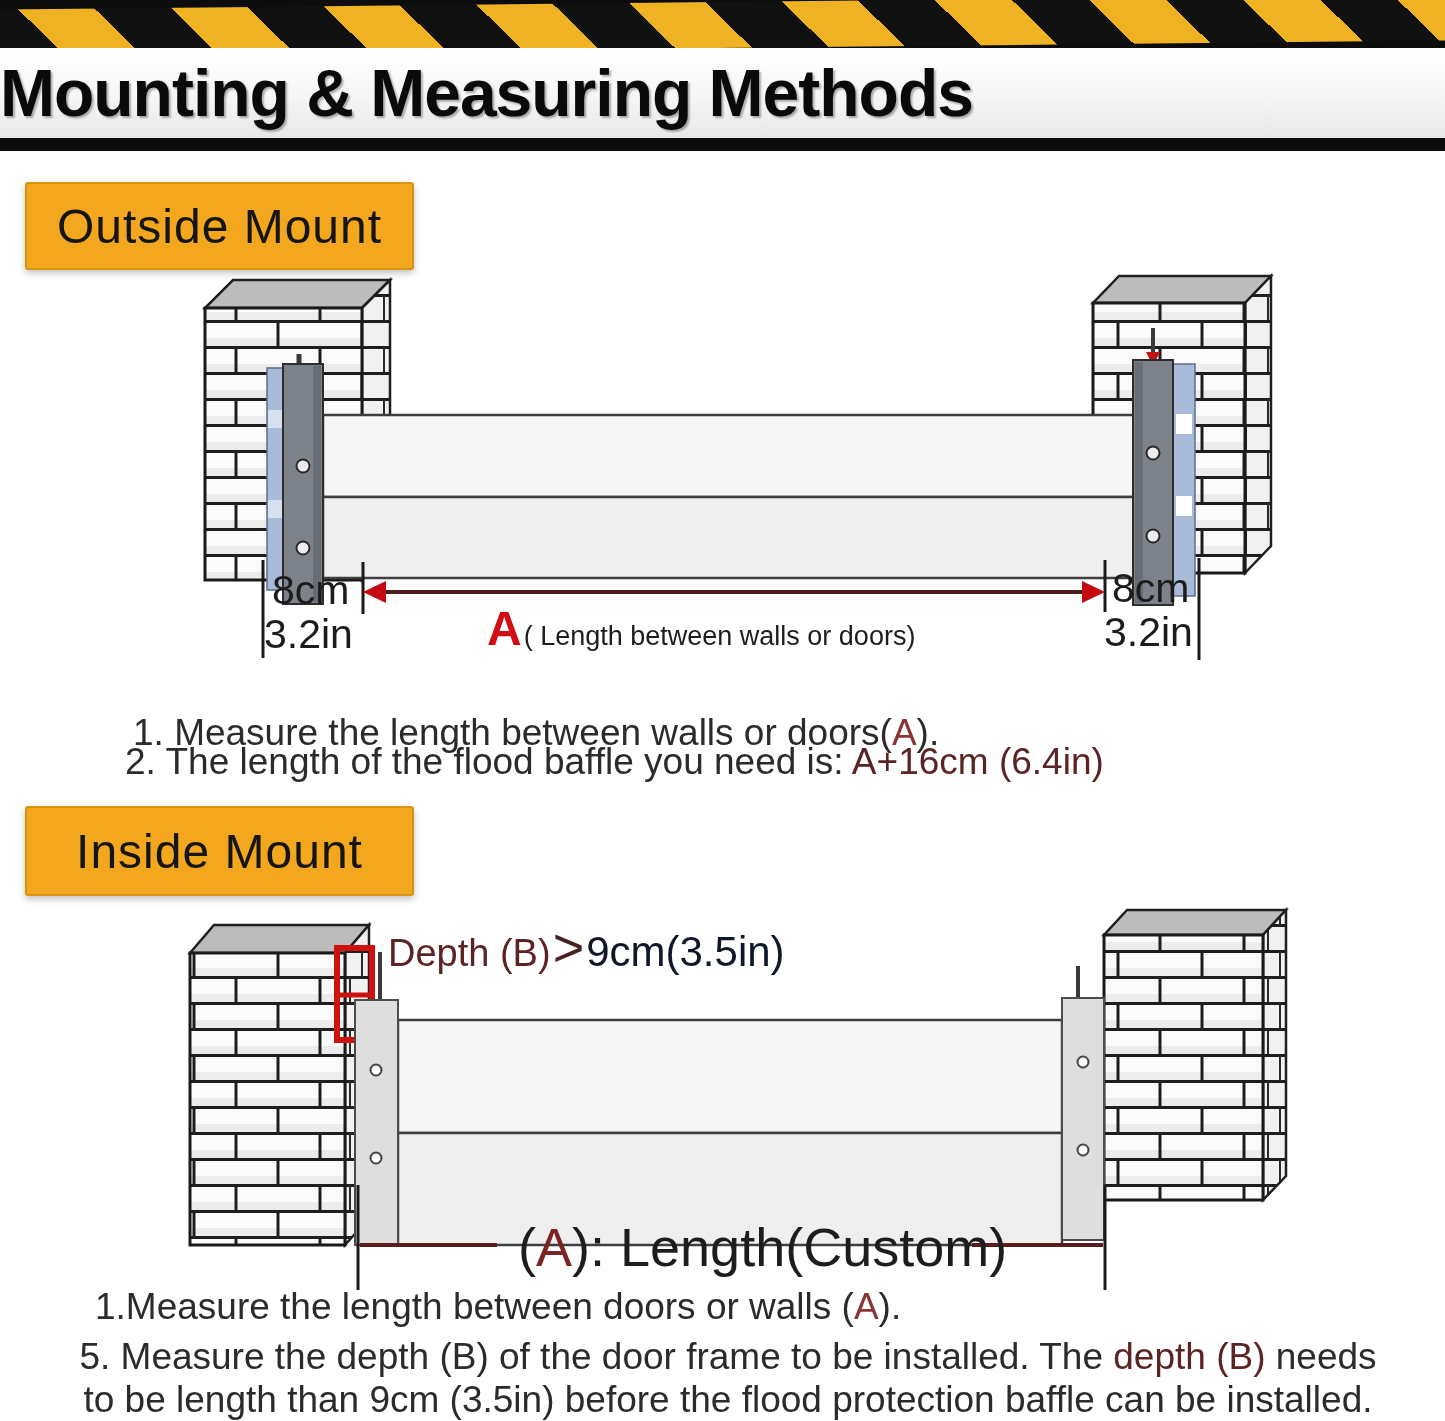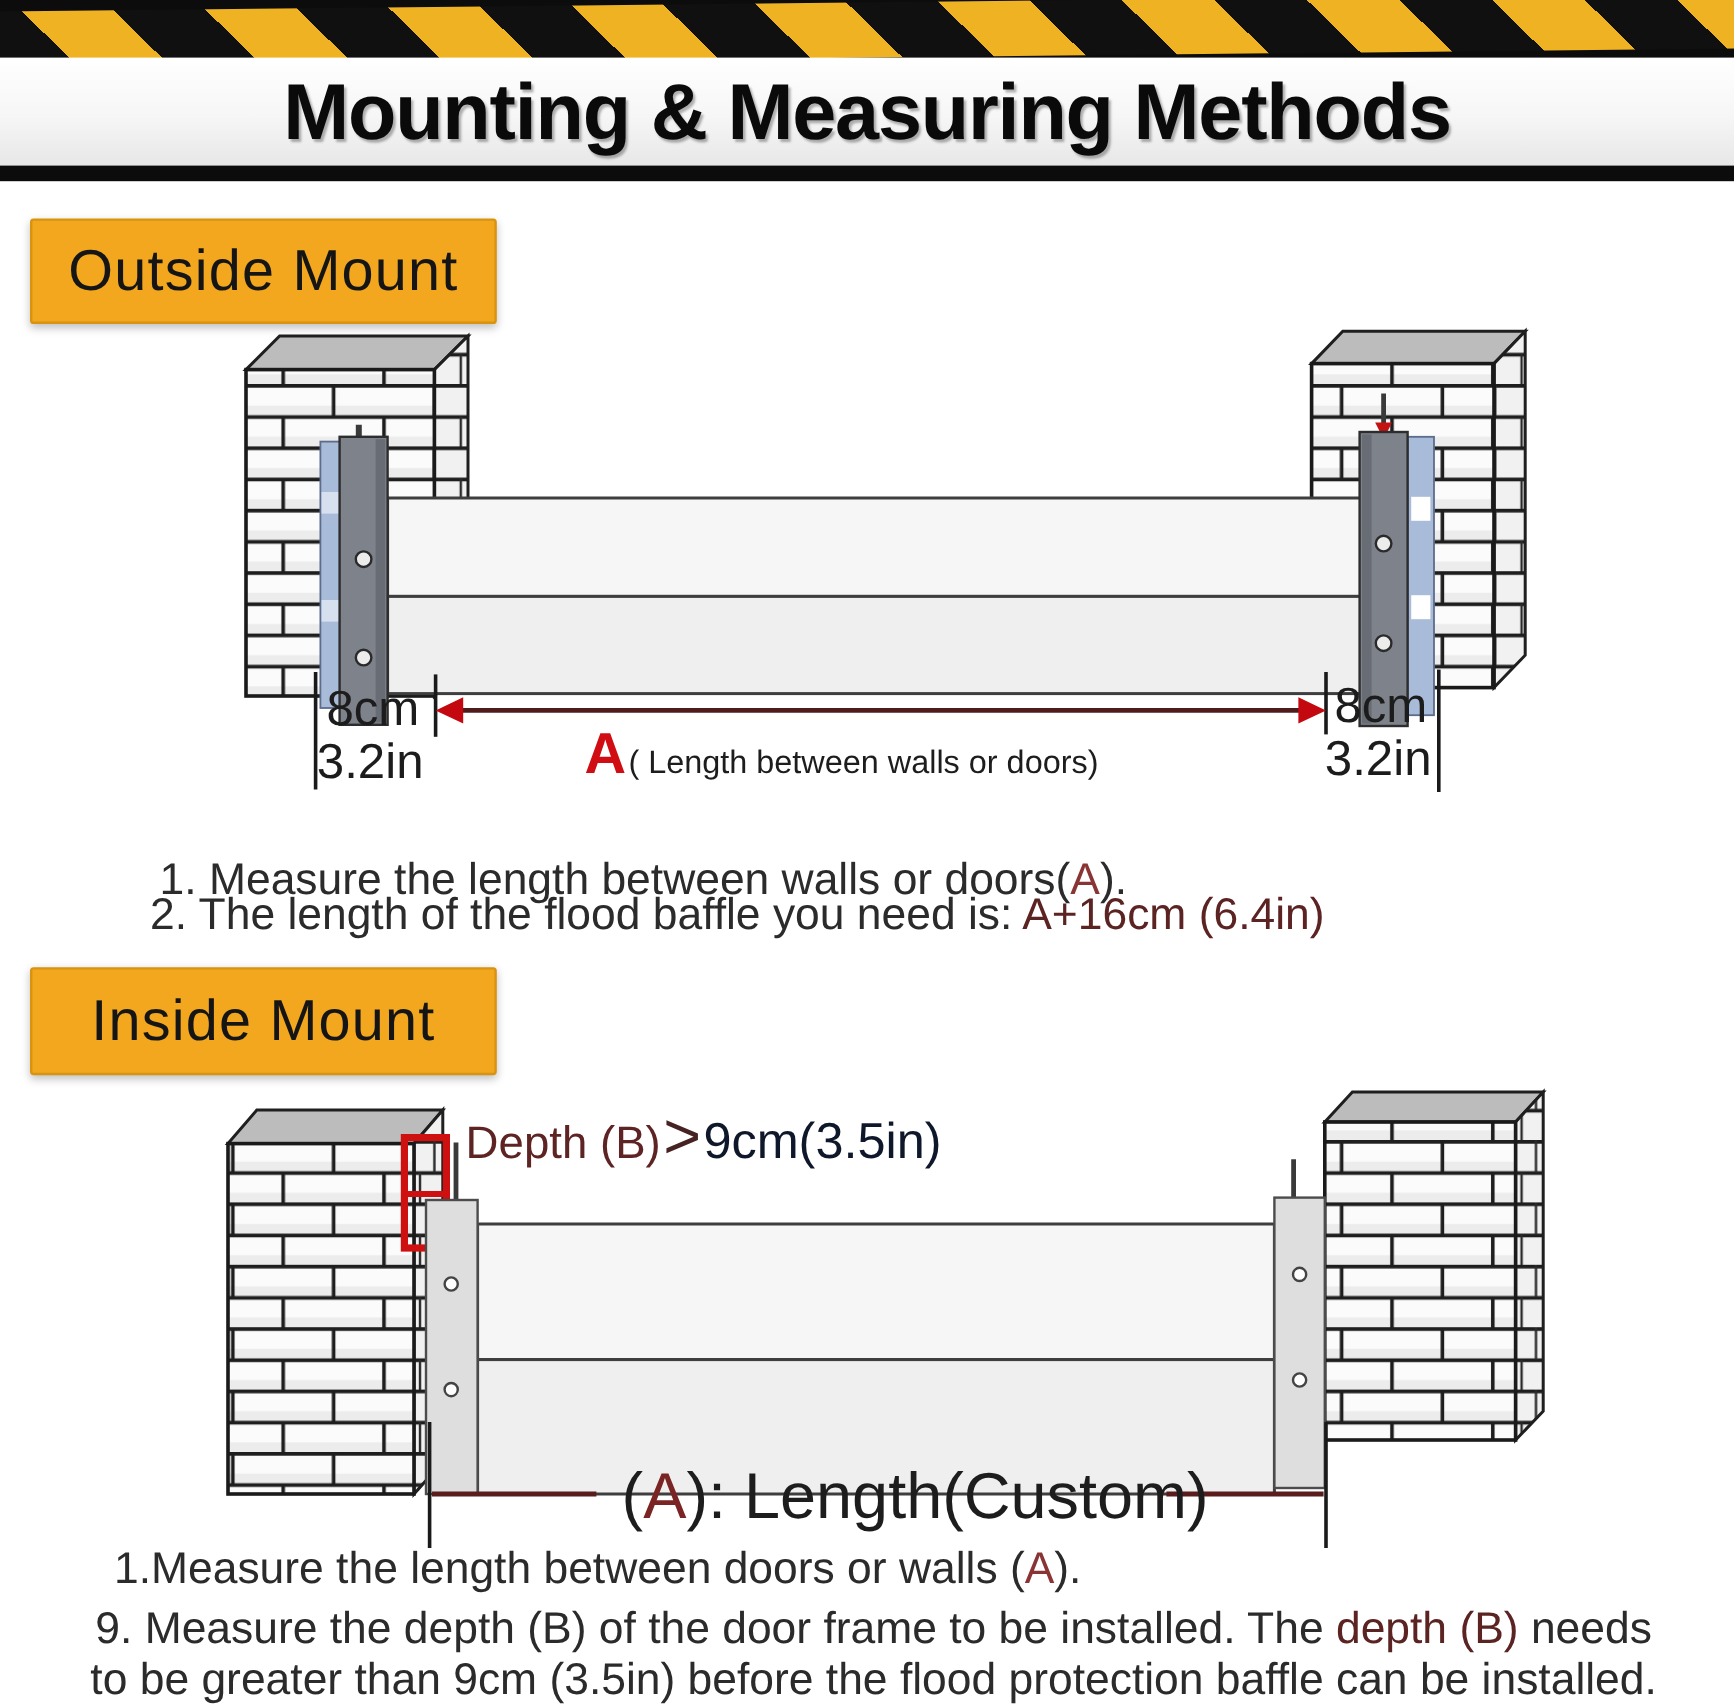--- a/index.html
+++ b/index.html
@@ -10,21 +10,21 @@
   
   .header{position:absolute;left:0;top:0;width:1445px;height:151px;background:#0c0c0c;overflow:hidden;}
   .stripes{
     position:absolute;left:-12px;top:2px;width:1470px;height:46px;
     background:repeating-linear-gradient(45deg,#101010 0 54px,#efb222 54px 108px);
     transform:rotate(-0.6deg);
   }
   .titleband{
     position:absolute;left:0;top:48px;width:1445px;height:90px;
     background:linear-gradient(180deg,#ffffff 0%,#f6f6f6 55%,#e7e7e7 100%);
-    display:flex;align-items:center;justify-content:center;
+    display:flex;align-items:center;justify-content:flex-start;
   }
   .title{
     font-size:66px;font-weight:bold;color:#0a0a0a;letter-spacing:-1px;
     text-shadow:2px 2px 2px rgba(0,0,0,0.30);white-space:nowrap;
   }
   
   .badge{
     position:absolute;left:25px;width:385px;display:flex;align-items:center;justify-content:center;
     background:#f2a71e;border:2px solid #d89410;border-radius:3px;
     box-shadow:0 3px 7px rgba(0,0,0,0.25);
@@ -209,17 +209,17 @@
     <span class="val">9cm(3.5in)</span>
   </div>
   <div class="lab len-label" style="left:518px;top:1216px">
     <span>(</span><span class="aa">A</span><span>): Length(Custom)</span>
   </div>
 
   <div class="lab step" style="left:95px;top:1286px">
     <span>1.Measure the length between doors or walls (</span><span class="softa">A</span><span>).</span>
   </div>
   <div class="lab step step2-block" style="left:58px;top:1336px;width:1340px">
-    <span>9. Measure the depth (B) of the door frame to be installed. The </span><span class="maroon">depth (B)</span><span> needs</span><br>
-    <span>to be greater than 9cm (3.5in) before the flood protection baffle can be installed.</span>
+    <span>5. Measure the depth (B) of the door frame to be installed. The </span><span class="maroon">depth (B)</span><span> needs</span><br>
+    <span>to be length than 9cm (3.5in) before the flood protection baffle can be installed.</span>
   </div>
 
 </div>
 
 </body></html>

